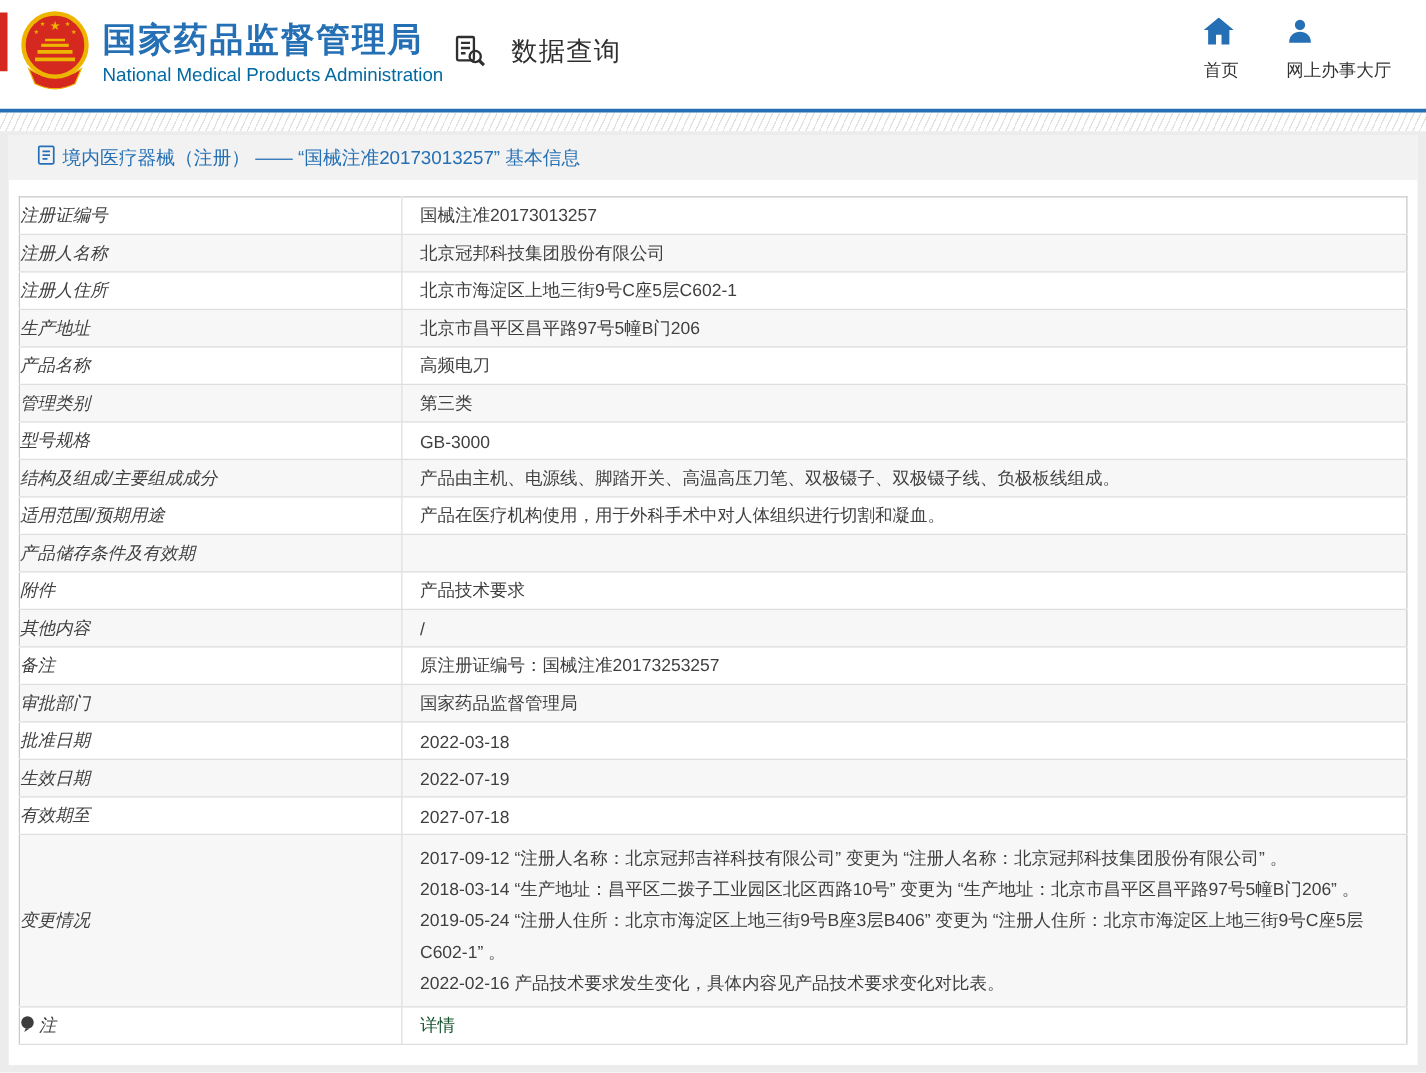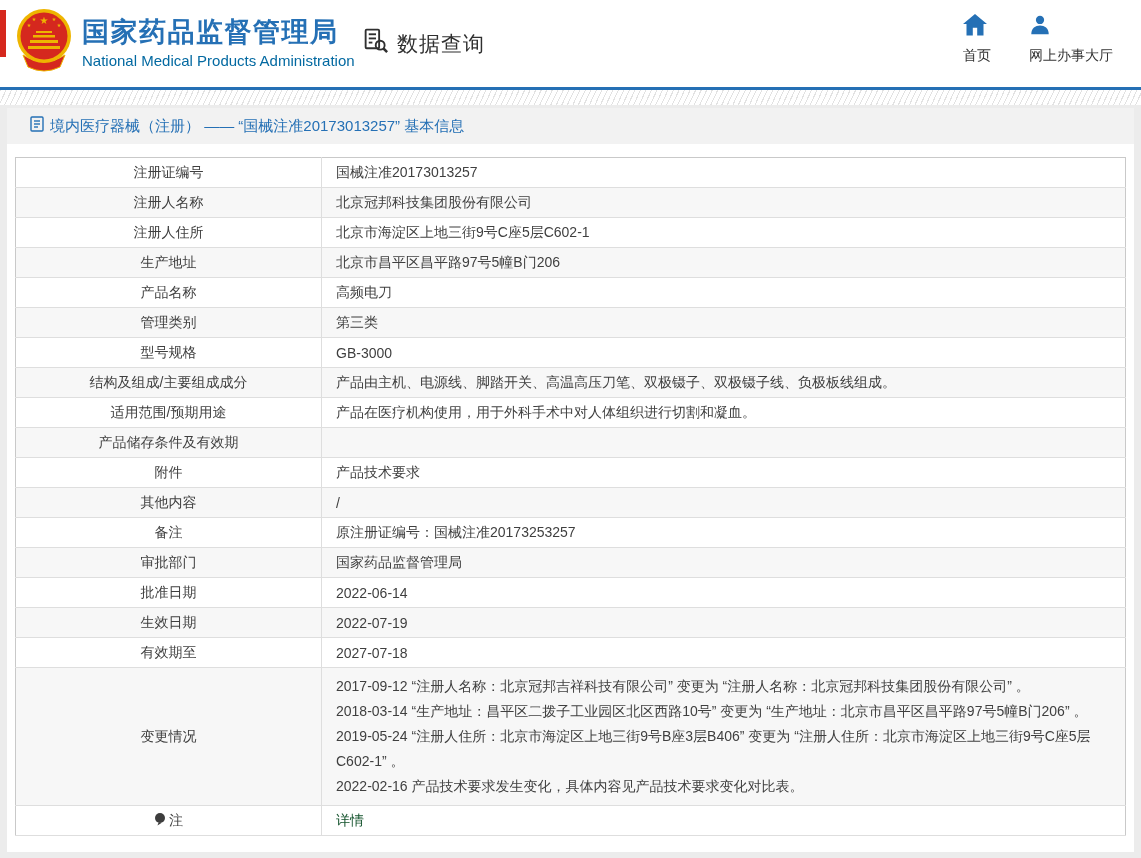--- a/index.html
+++ b/index.html
@@ -25,21 +25,21 @@
   }
   .emblem { position: absolute; left: 15px; top: 7px; }
   .agency { position: absolute; left: 82px; top: 16px; }
   .agency-zh {
     font-size: 27px; font-weight: bold; color: #2570b5;
     letter-spacing: 1.5px; line-height: 32px;
   }
   .agency-en { font-size: 15px; color: #0369a1; margin-top: 4px; }
   .data-query {
     position: absolute; left: 362px; top: 27px;
-    display: flex; align-items: flex-end; gap: 8px;
+    display: flex; align-items: flex-start; gap: 20px;
     cursor: pointer;
   }
   .data-query-label { font-size: 21px; color: #2f2f2f; font-weight: 500; letter-spacing: 1px; }
   .header-nav {
     position: absolute; right: 28px; top: 14px;
     display: flex; gap: 38px;
   }
   .nav-item {
     display: flex; flex-direction: column; align-items: flex-start;
     gap: 7px; cursor: pointer;
@@ -76,22 +76,23 @@
   table.detail td {
     border-bottom: 1px solid #dedede;
     font-size: 14px;
     height: 30px;
     vertical-align: middle;
     color: #3f3f3f;
   }
   table.detail tr:nth-child(even) { background: #f7f7f7; }
   td.lbl {
     width: 306px;
-    text-align: center;
+    text-align: left;
     border-right: 1px solid #dedede;
+    font-style: italic;
   }
   td.val { padding-left: 14px; text-align: left; }
   td.val.multiline {
     white-space: pre-line;
     line-height: 25px;
     padding-top: 6px; padding-bottom: 6px; padding-right: 18px;
   }
   a.detail-link { color: #14532d; text-decoration: none; cursor: pointer; }
   .note-ico { display: inline-block; vertical-align: -2px; margin-right: 3px; }
 </style>
@@ -227,21 +228,21 @@
       <tr>
         <td class="lbl">备注</td>
         <td class="val">原注册证编号：国械注准20173253257</td>
       </tr>
       <tr>
         <td class="lbl">审批部门</td>
         <td class="val">国家药品监督管理局</td>
       </tr>
       <tr>
         <td class="lbl">批准日期</td>
-        <td class="val">2022-06-14</td>
+        <td class="val">2022-03-18</td>
       </tr>
       <tr>
         <td class="lbl">生效日期</td>
         <td class="val">2022-07-19</td>
       </tr>
       <tr>
         <td class="lbl">有效期至</td>
         <td class="val">2027-07-18</td>
       </tr>
       <tr>

